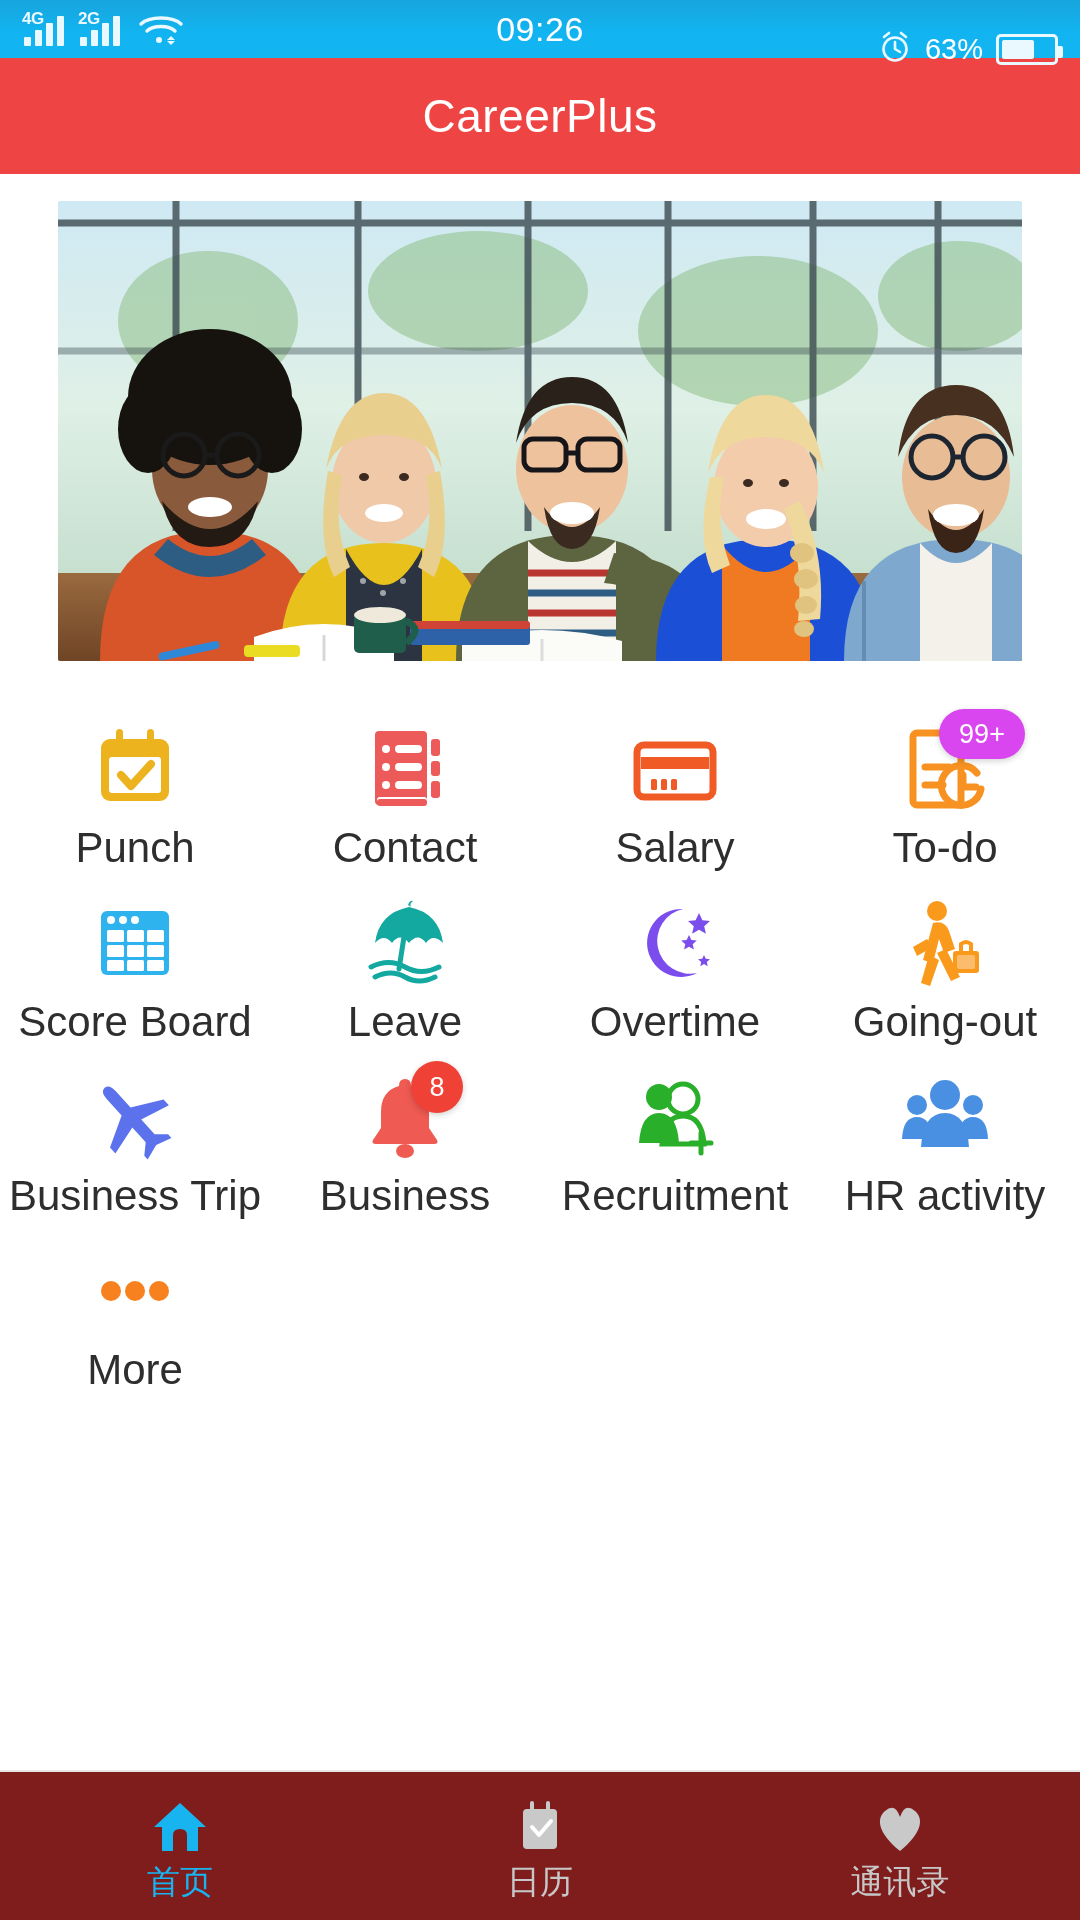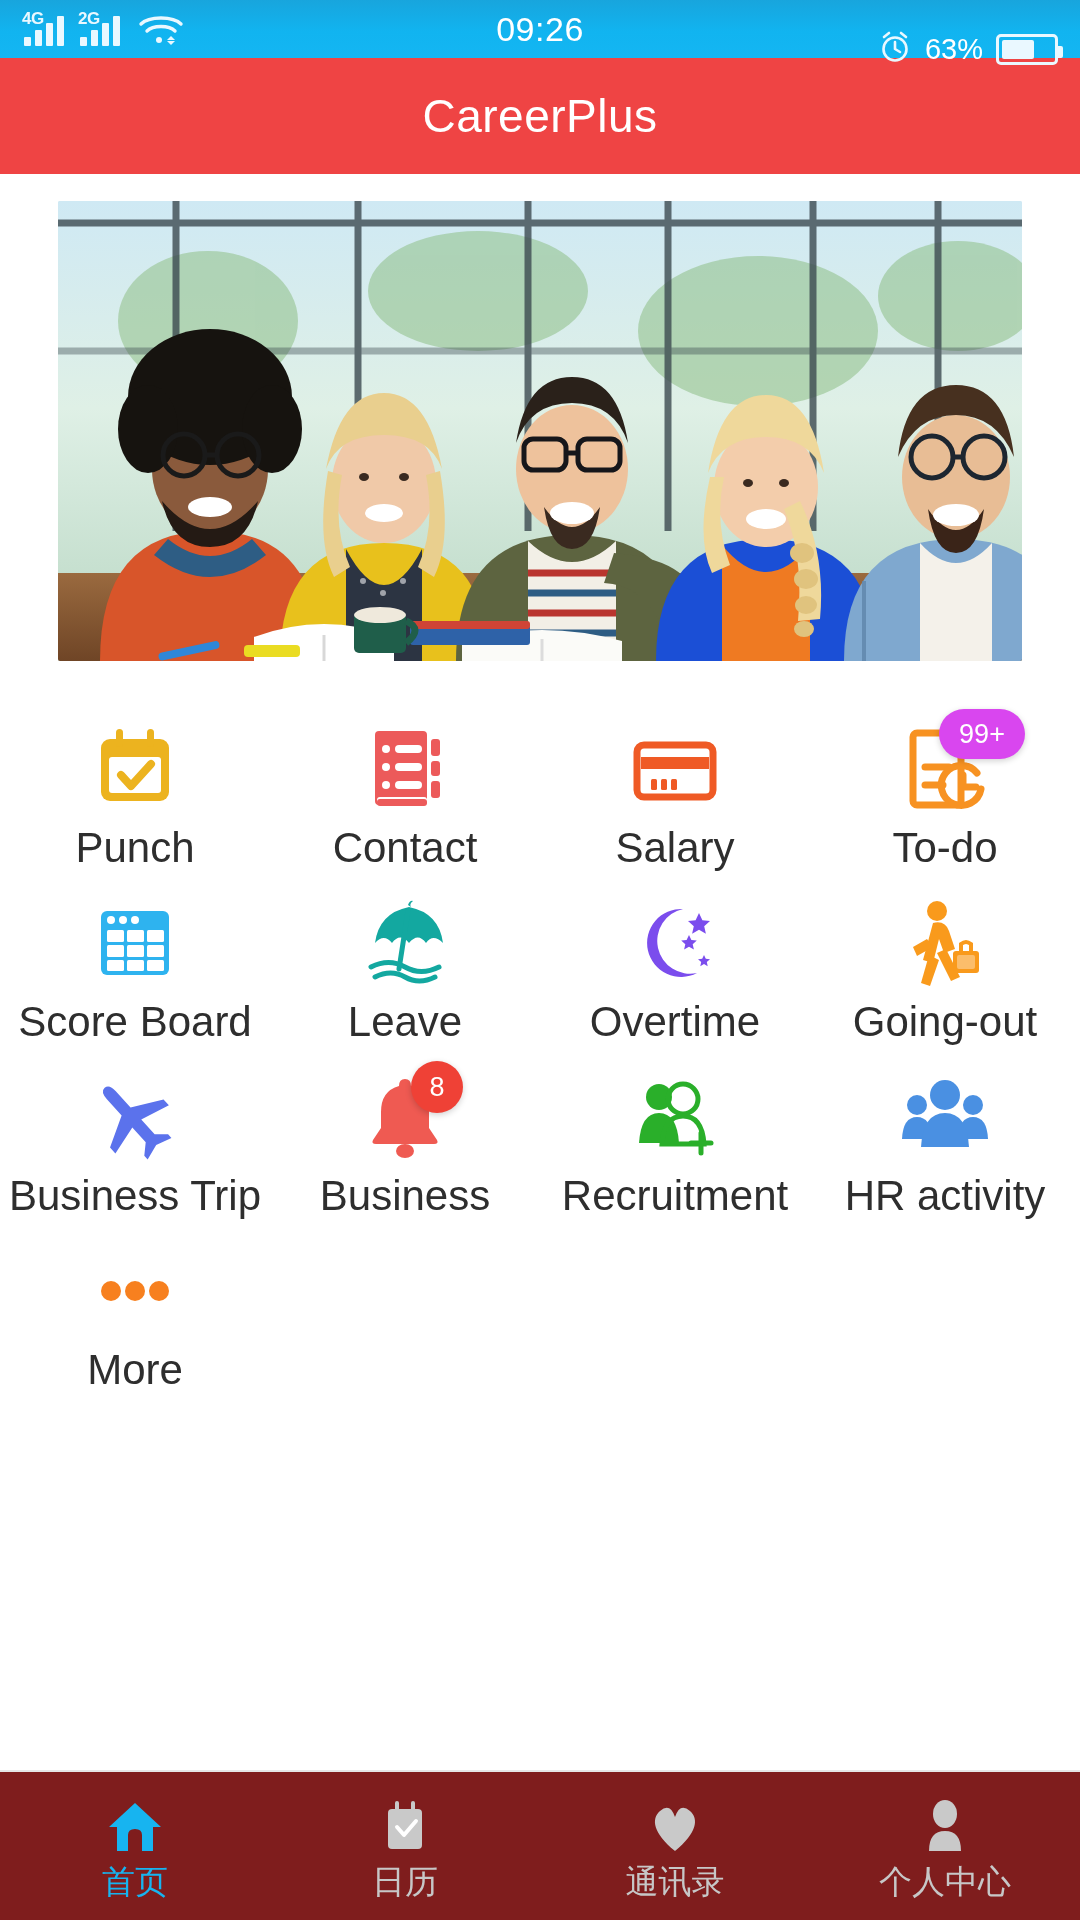--- a/index.html
+++ b/index.html
@@ -575,22 +575,13 @@
 
   <div class="tab">
     <span class="ticon">
       <svg width="60" height="60" viewBox="0 0 60 60" aria-hidden="true">
         <path d="M30 54 C8 36 6 22 15 14 q10 -9 15 6 q5 -15 15 -6 c9 8 7 22 -15 40 z" fill="#c9c9c9"></path>
       </svg>
     </span>
     <span class="tlabel">通讯录</span>
   </div>
 
-  <div class="tab">
-    <span class="ticon">
-      <svg width="60" height="60" viewBox="0 0 60 60" aria-hidden="true">
-        <ellipse cx="30" cy="17" rx="12" ry="14" fill="#c9c9c9"></ellipse>
-        <path d="M30 34 q-16 0 -16 20 l32 0 q0 -20 -16 -20 z" fill="#c9c9c9"></path>
-      </svg>
-    </span>
-    <span class="tlabel">个人中心</span>
-  </div>
 </div>
 
 </body></html>

